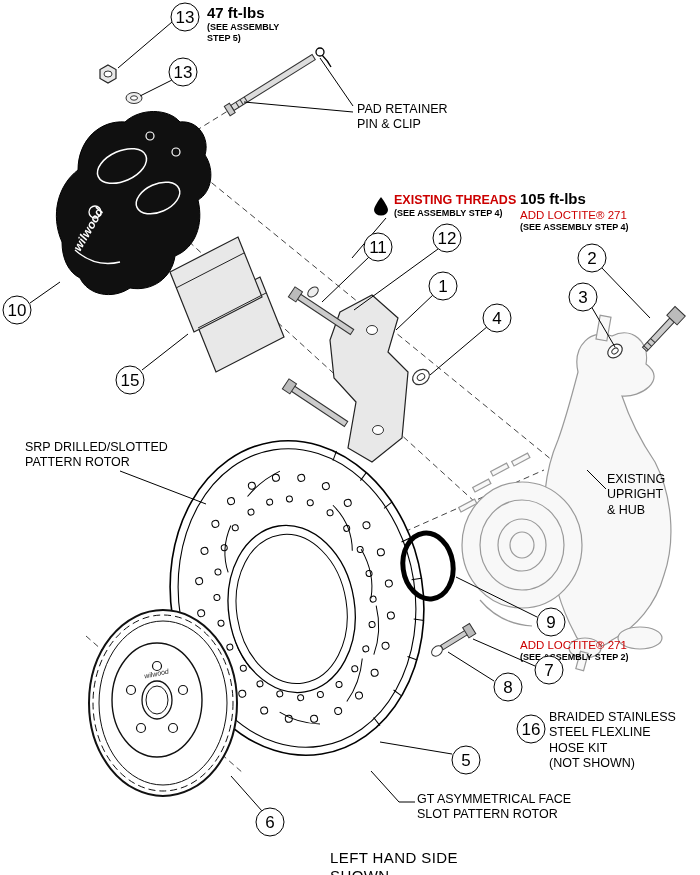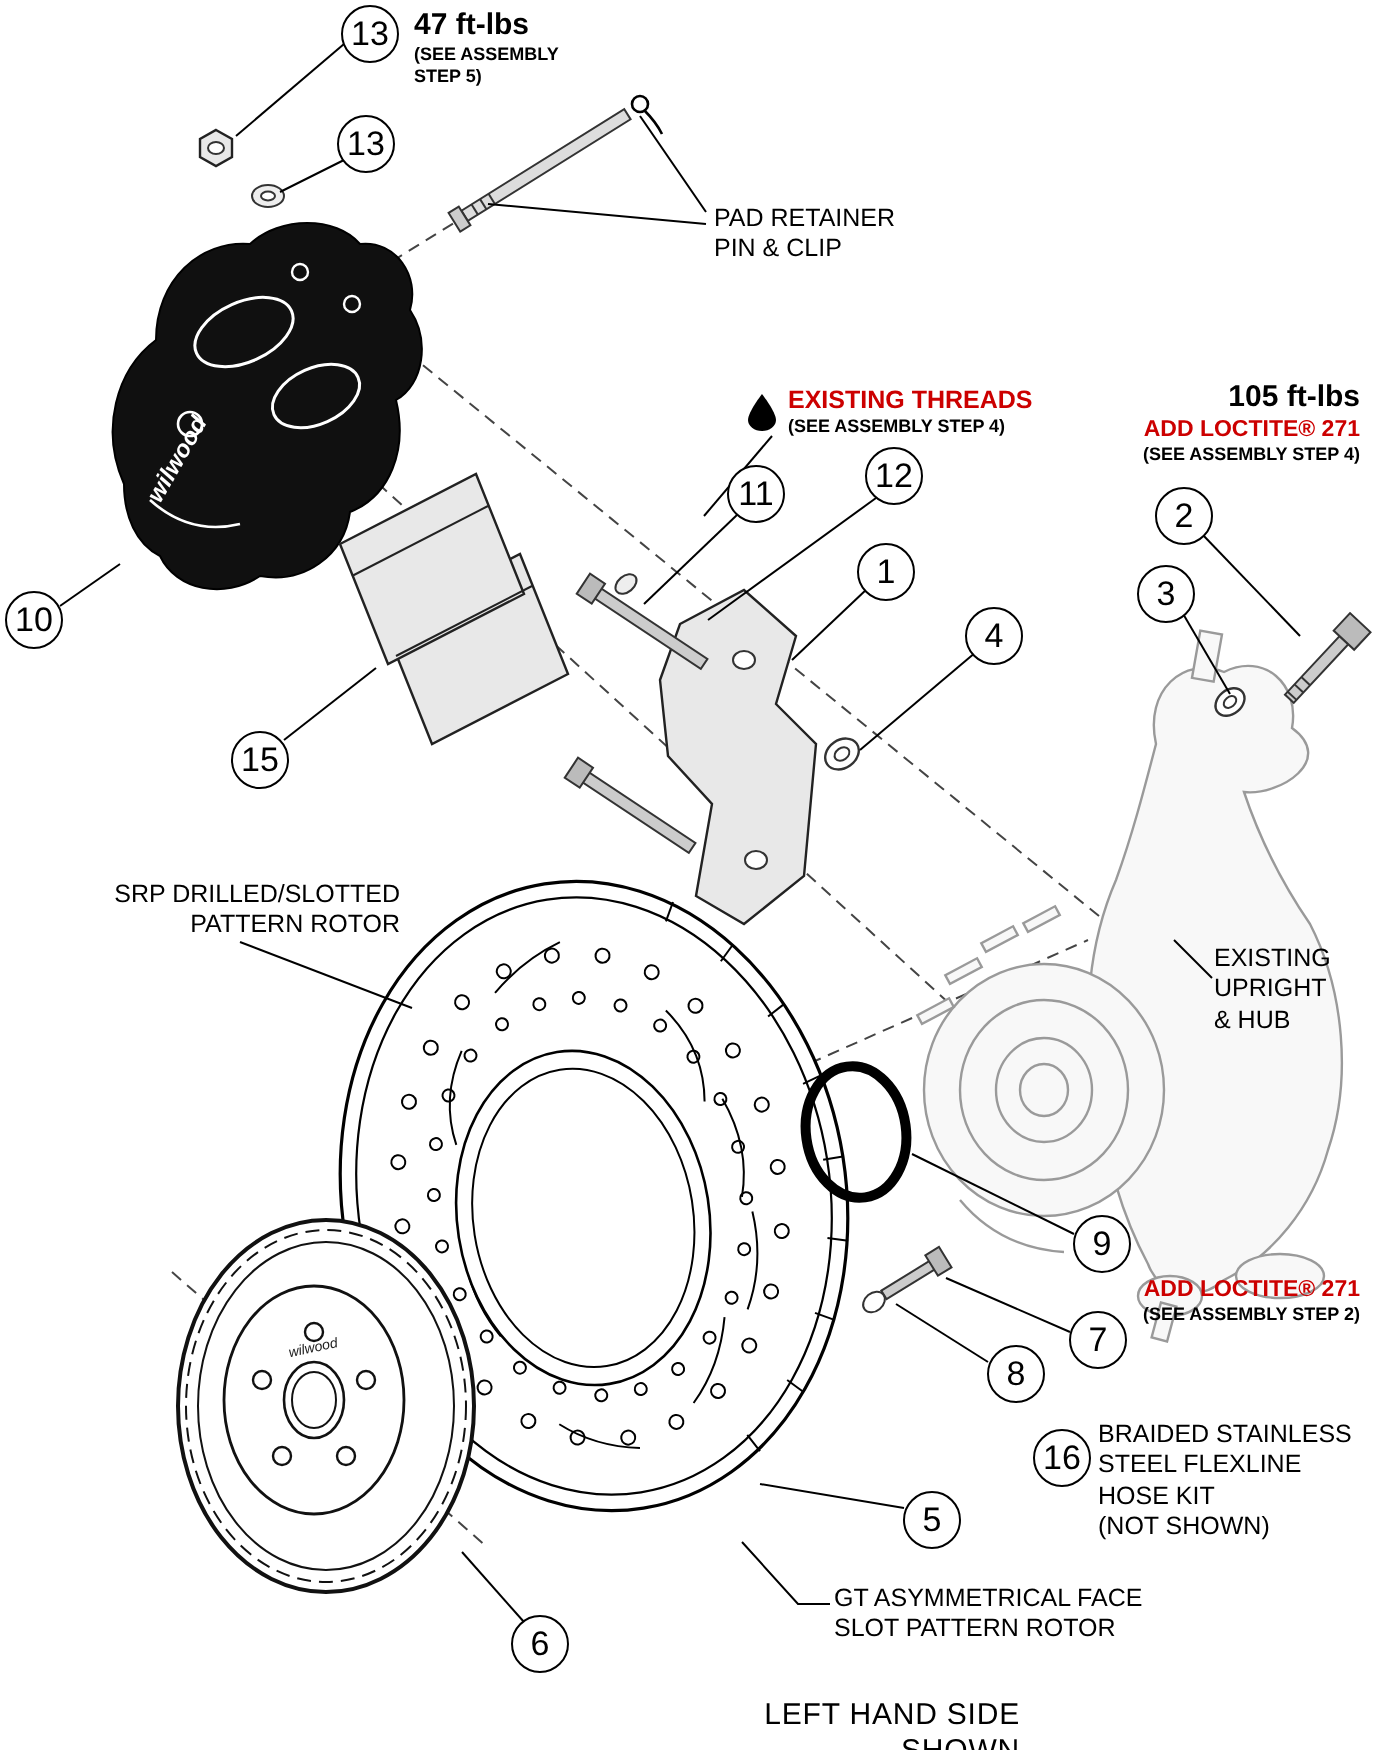--- a/index.html
+++ b/index.html
@@ -3,25 +3,25 @@
 <meta charset="utf-8">
 <style>
   html,body{margin:0;padding:0;background:#fff}
   .stage{position:relative;width:700px;height:875px;background:#fff;overflow:hidden;
          font-family:"Liberation Sans",sans-serif;color:#000;--red:#cc0000}
   .art{position:absolute;left:0;top:0;z-index:1}
   .lbl{position:absolute;z-index:3;line-height:1.22}
   .ml{white-space:pre-line}
   .t-big{font-size:15px;font-weight:bold}
   .t-red{color:var(--red);font-weight:bold;font-size:12.5px}
-  .t-loctite{color:var(--red);font-weight:bold;font-size:11.5px}
+  .t-loctite{color:var(--red);font-weight:normal;font-size:11.5px}
   .t-step{font-size:9px;font-weight:bold;}
   .t-cap{font-size:12.5px}
   .t-footer{font-size:15px;letter-spacing:.4px}
-  .center{text-align:right}
+  .center{text-align:left}
   .callout{position:absolute;z-index:4;width:27px;height:27px;border:1.6px solid #000;border-radius:50%;
            background:#fff;display:flex;align-items:center;justify-content:center;
            font-size:17px;transform:translate(-50%,-50%)}
   .drop{position:absolute;z-index:3}
   svg .leader{stroke:#000;stroke-width:1;fill:none}
   svg .dash{stroke:#444;stroke-width:1;fill:none;stroke-dasharray:6 4}
   svg .ghost{stroke:#9a9a9a;stroke-width:1.2;fill:#f8f8f8}
   svg .ghostln{stroke:#9a9a9a;stroke-width:1.2;fill:none}
   svg .part{stroke:#222;stroke-width:1.2;fill:#e8e8e8}
   svg .thin{stroke:#000;stroke-width:1;fill:none}

